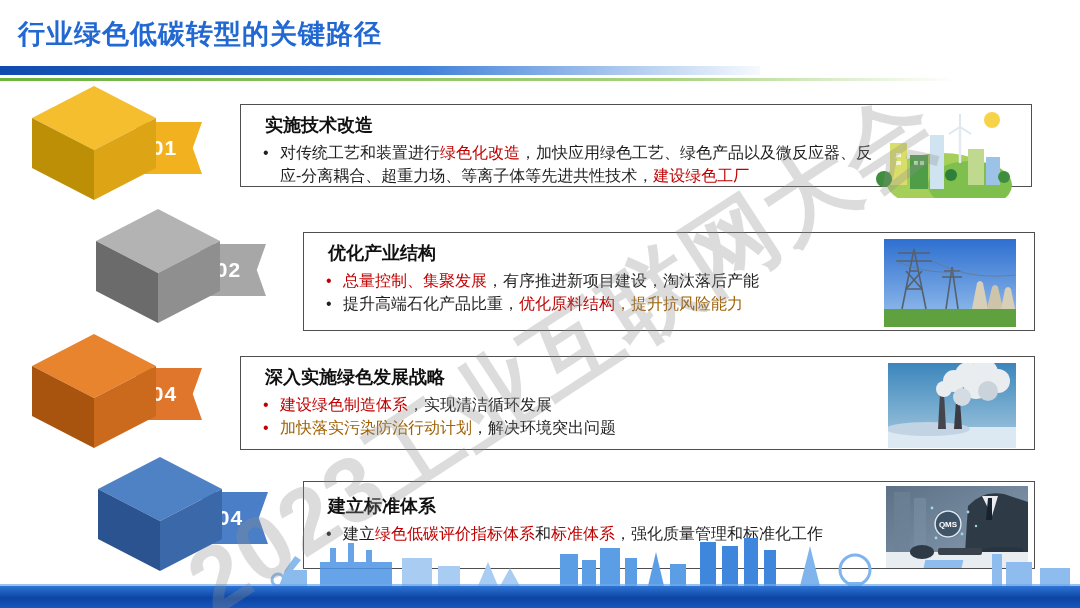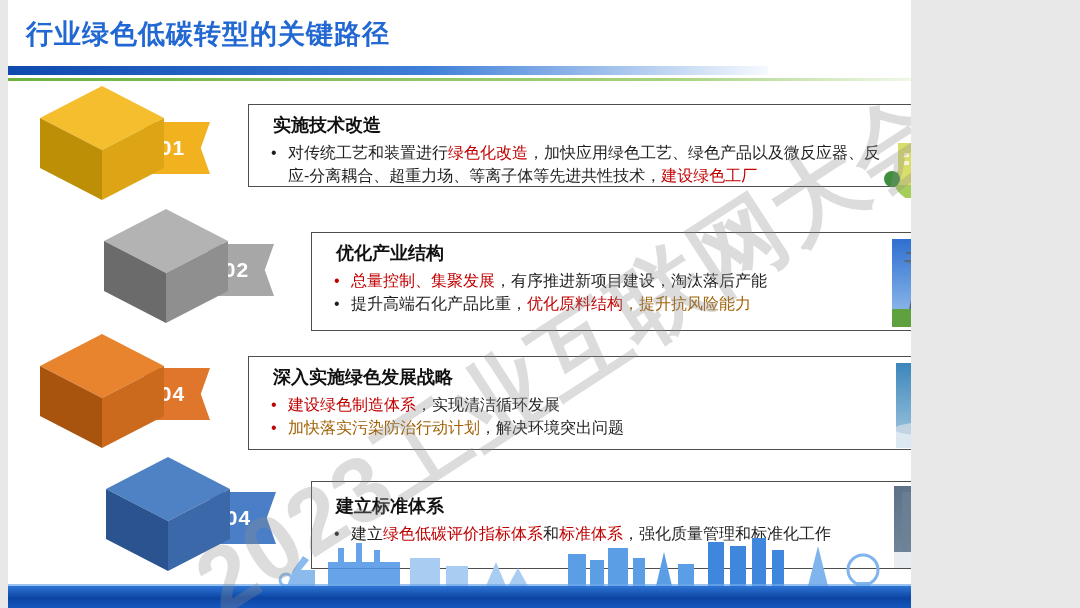--- a/index.html
+++ b/index.html
@@ -1,17 +1,17 @@
 <!DOCTYPE html>
 <html><head>
 <meta charset="utf-8">
 <style>
   html,body{margin:0;padding:0;background:#e8e8e8;}
-  .slide{position:relative;width:903px;height:608px;background:#ffffff;overflow:hidden;
-         font-family:"Liberation Sans","DejaVu Sans",sans-serif;margin-left:8px;}
+  .slide{position:relative;width:1080px;height:608px;background:#ffffff;overflow:hidden;
+         font-family:"Liberation Sans","DejaVu Sans",sans-serif;}
   
   .title{position:absolute;left:18px;top:16px;font-size:27px;font-weight:700;color:#2268D2;letter-spacing:1px;}
   .bar-blue{position:absolute;left:0;top:66px;width:760px;height:9px;
             background:linear-gradient(90deg,#0F4AAE 0%,#3E7FD8 55%,rgba(170,205,240,0.1) 100%);}
   .bar-green{position:absolute;left:0;top:78px;width:955px;height:3px;
              background:linear-gradient(90deg,#6CB23E 0%,#A8D37F 70%,rgba(200,230,170,0) 100%);}
   .logo{position:absolute;right:14px;top:28px;display:flex;align-items:center;gap:10px;z-index:30;}
   .logo-left{text-align:center;}
   .logo-year{font-size:36px;font-weight:700;color:#8DC63F;letter-spacing:2px;line-height:1;}
   .logo-date{font-size:7px;color:#8DC63F;margin-top:3px;letter-spacing:0.5px;}

